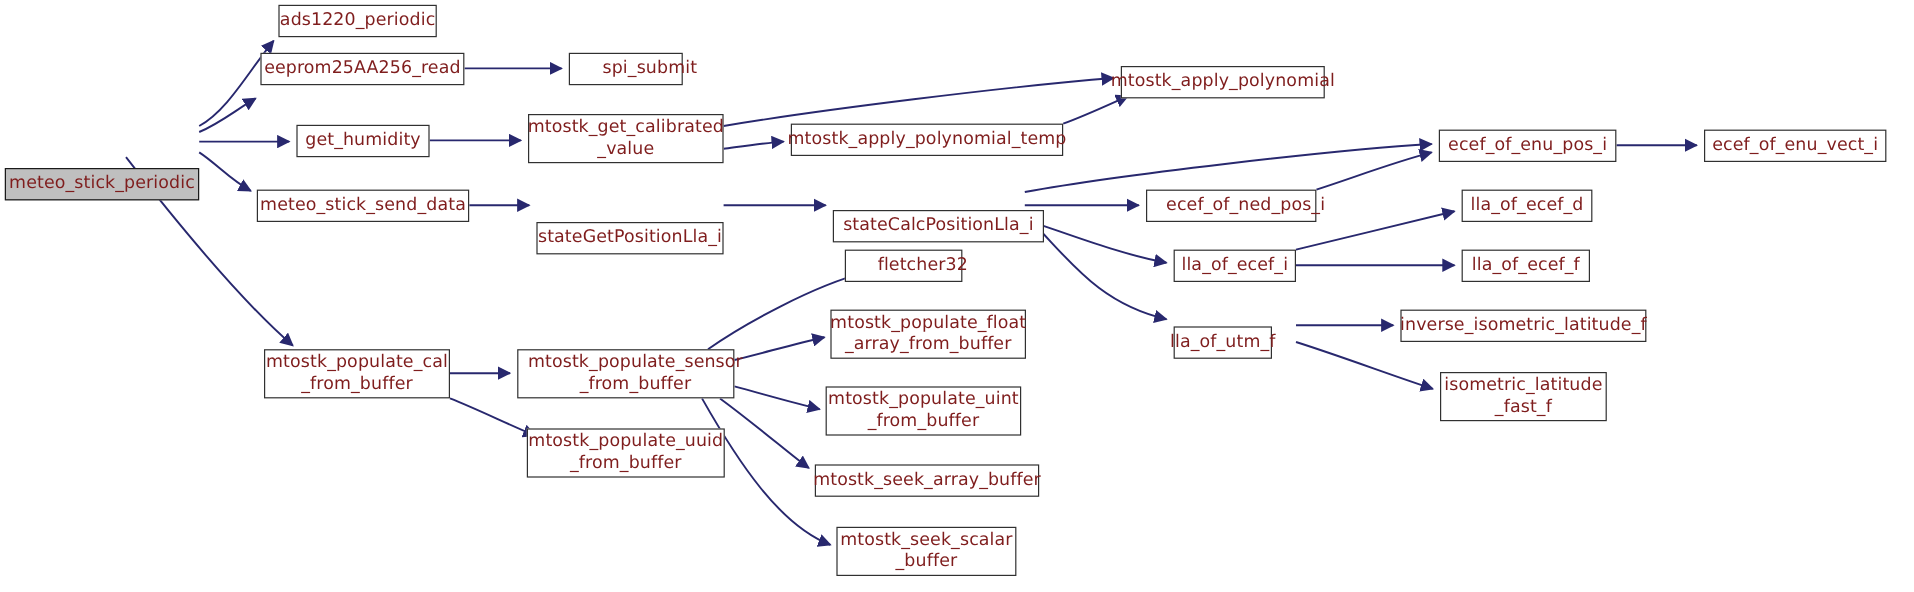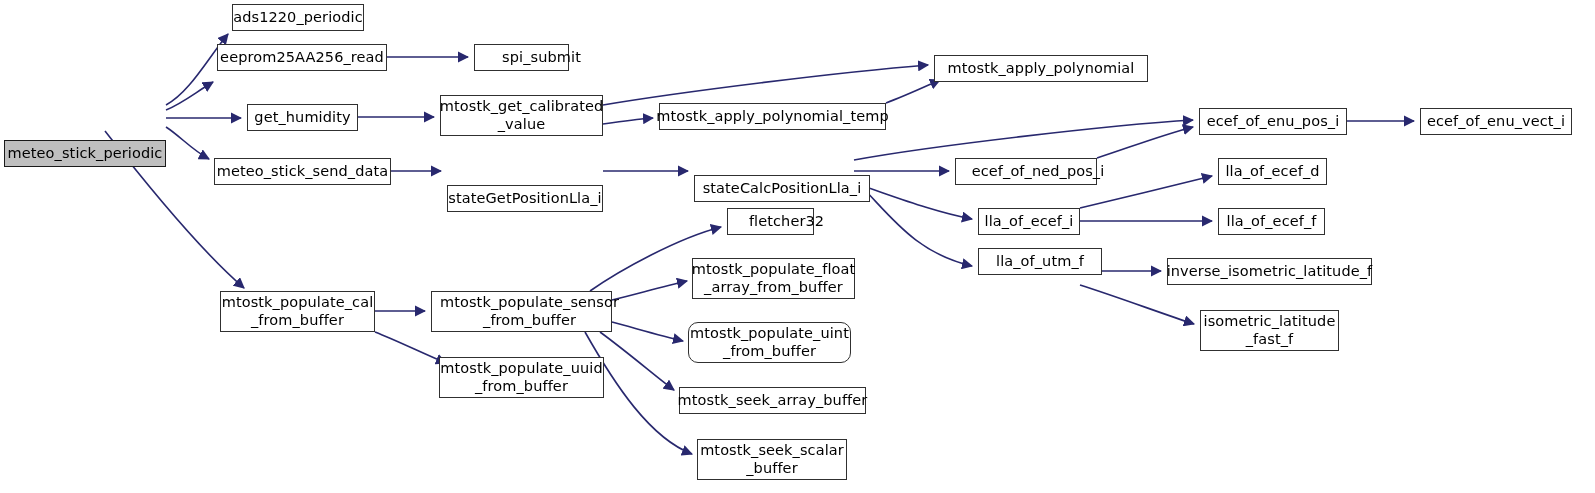--- a/index.html
+++ b/index.html
@@ -20,21 +20,21 @@
     left: 0;
     top: 0;
     width: 1595px;
     height: 493px;
   }
   .node {
     position: absolute;
     box-sizing: border-box;
     border: 1px solid #303030;
     background: #ffffff;
-    color: #000000;
+    color: #7f1d1d;
     display: flex;
     align-items: center;
     justify-content: center;
     text-align: center;
     font-size: 14.5px;
     line-height: 1.18;
     white-space: pre-line;
     letter-spacing: 0.1px;
   }
   .node.root {
@@ -90,40 +90,40 @@
       <div class="node root" style="left: 4px; top: 104px; width: 162px; height: 27px; margin-top: 36px;">meteo_stick_periodic</div>
       <div class="node" style="left: 232px; top: 4px; width: 132px; height: 27px;">ads1220_periodic</div>
       <div class="node" style="left: 217px; top: 44px; width: 170px; height: 27px;">eeprom25AA256_read</div>
       <div class="node" style="left: 474px; top: 44px; width: 95px; height: 27px; padding-left: 40px;">spi_submit</div>
       <div class="node" style="left: 247px; top: 104px; width: 111px; height: 27px;">get_humidity</div>
       <div class="node" style="left: 440px; top: 95px; width: 163px; height: 41px;">mtostk_get_calibrated
 _value</div>
       <div class="node" style="left: 214px; top: 158px; width: 177px; height: 27px;">meteo_stick_send_data</div>
       <div class="node" style="left: 447px; top: 158px; width: 156px; height: 27px; margin-top: 27px;">stateGetPositionLla_i</div>
       <div class="node" style="left: 659px; top: 103px; width: 227px; height: 27px;">mtostk_apply_polynomial_temp</div>
-      <div class="node" style="left: 934px; top: 55px; width: 214px; height: 27px;">mtostk_apply_polynomial</div>
+      <div class="node" style="left: 934px; top: 55px; width: 170px; height: 27px;">mtostk_apply_polynomial</div>
       <div class="node" style="left: 694px; top: 175px; width: 176px; height: 27px;">stateCalcPositionLla_i</div>
       <div class="node" style="left: 955px; top: 158px; width: 142px; height: 27px; padding-left: 24px;">ecef_of_ned_pos_i</div>
       <div class="node" style="left: 978px; top: 208px; width: 102px; height: 27px;">lla_of_ecef_i</div>
-      <div class="node" style="left: 978px; top: 248px; width: 124px; height: 27px;">lla_of_utm_f</div>
+      <div class="node" style="left: 978px; top: 272px; width: 82px; height: 27px;">lla_of_utm_f</div>
       <div class="node" style="left: 1199px; top: 108px; width: 148px; height: 27px;">ecef_of_enu_pos_i</div>
       <div class="node" style="left: 1420px; top: 108px; width: 152px; height: 27px;">ecef_of_enu_vect_i</div>
       <div class="node" style="left: 1218px; top: 158px; width: 109px; height: 27px;">lla_of_ecef_d</div>
       <div class="node" style="left: 1218px; top: 208px; width: 107px; height: 27px;">lla_of_ecef_f</div>
       <div class="node" style="left: 1167px; top: 258px; width: 205px; height: 27px;">inverse_isometric_latitude_f</div>
       <div class="node" style="left: 1200px; top: 310px; width: 139px; height: 41px;">isometric_latitude
 _fast_f</div>
       <div class="node" style="left: 220px; top: 291px; width: 155px; height: 41px;">mtostk_populate_cal
 _from_buffer</div>
       <div class="node" style="left: 431px; top: 291px; width: 181px; height: 41px; padding-left: 16px;">mtostk_populate_sensor
 _from_buffer</div>
-      <div class="node" style="left: 727px; top: 208px; width: 87px; height: 27px; padding-left: 32px;">fletcher32</div>
+      <div class="node" style="left: 704px; top: 208px; width: 98px; height: 27px; padding-left: 32px;">fletcher32</div>
       <div class="node" style="left: 692px; top: 258px; width: 163px; height: 41px;">mtostk_populate_float
 _array_from_buffer</div>
-      <div class="node" style="left: 688px; top: 322px; width: 163px; height: 41px; border-radius: 10px;">mtostk_populate_uint
+      <div class="node" style="left: 688px; top: 322px; width: 163px; height: 41px;">mtostk_populate_uint
 _from_buffer</div>
       <div class="node" style="left: 439px; top: 357px; width: 165px; height: 41px;">mtostk_populate_uuid
 _from_buffer</div>
       <div class="node" style="left: 679px; top: 387px; width: 187px; height: 27px;">mtostk_seek_array_buffer</div>
       <div class="node" style="left: 697px; top: 439px; width: 150px; height: 41px;">mtostk_seek_scalar
 _buffer</div>
     </div>
 </div>
 
 </body></html>

